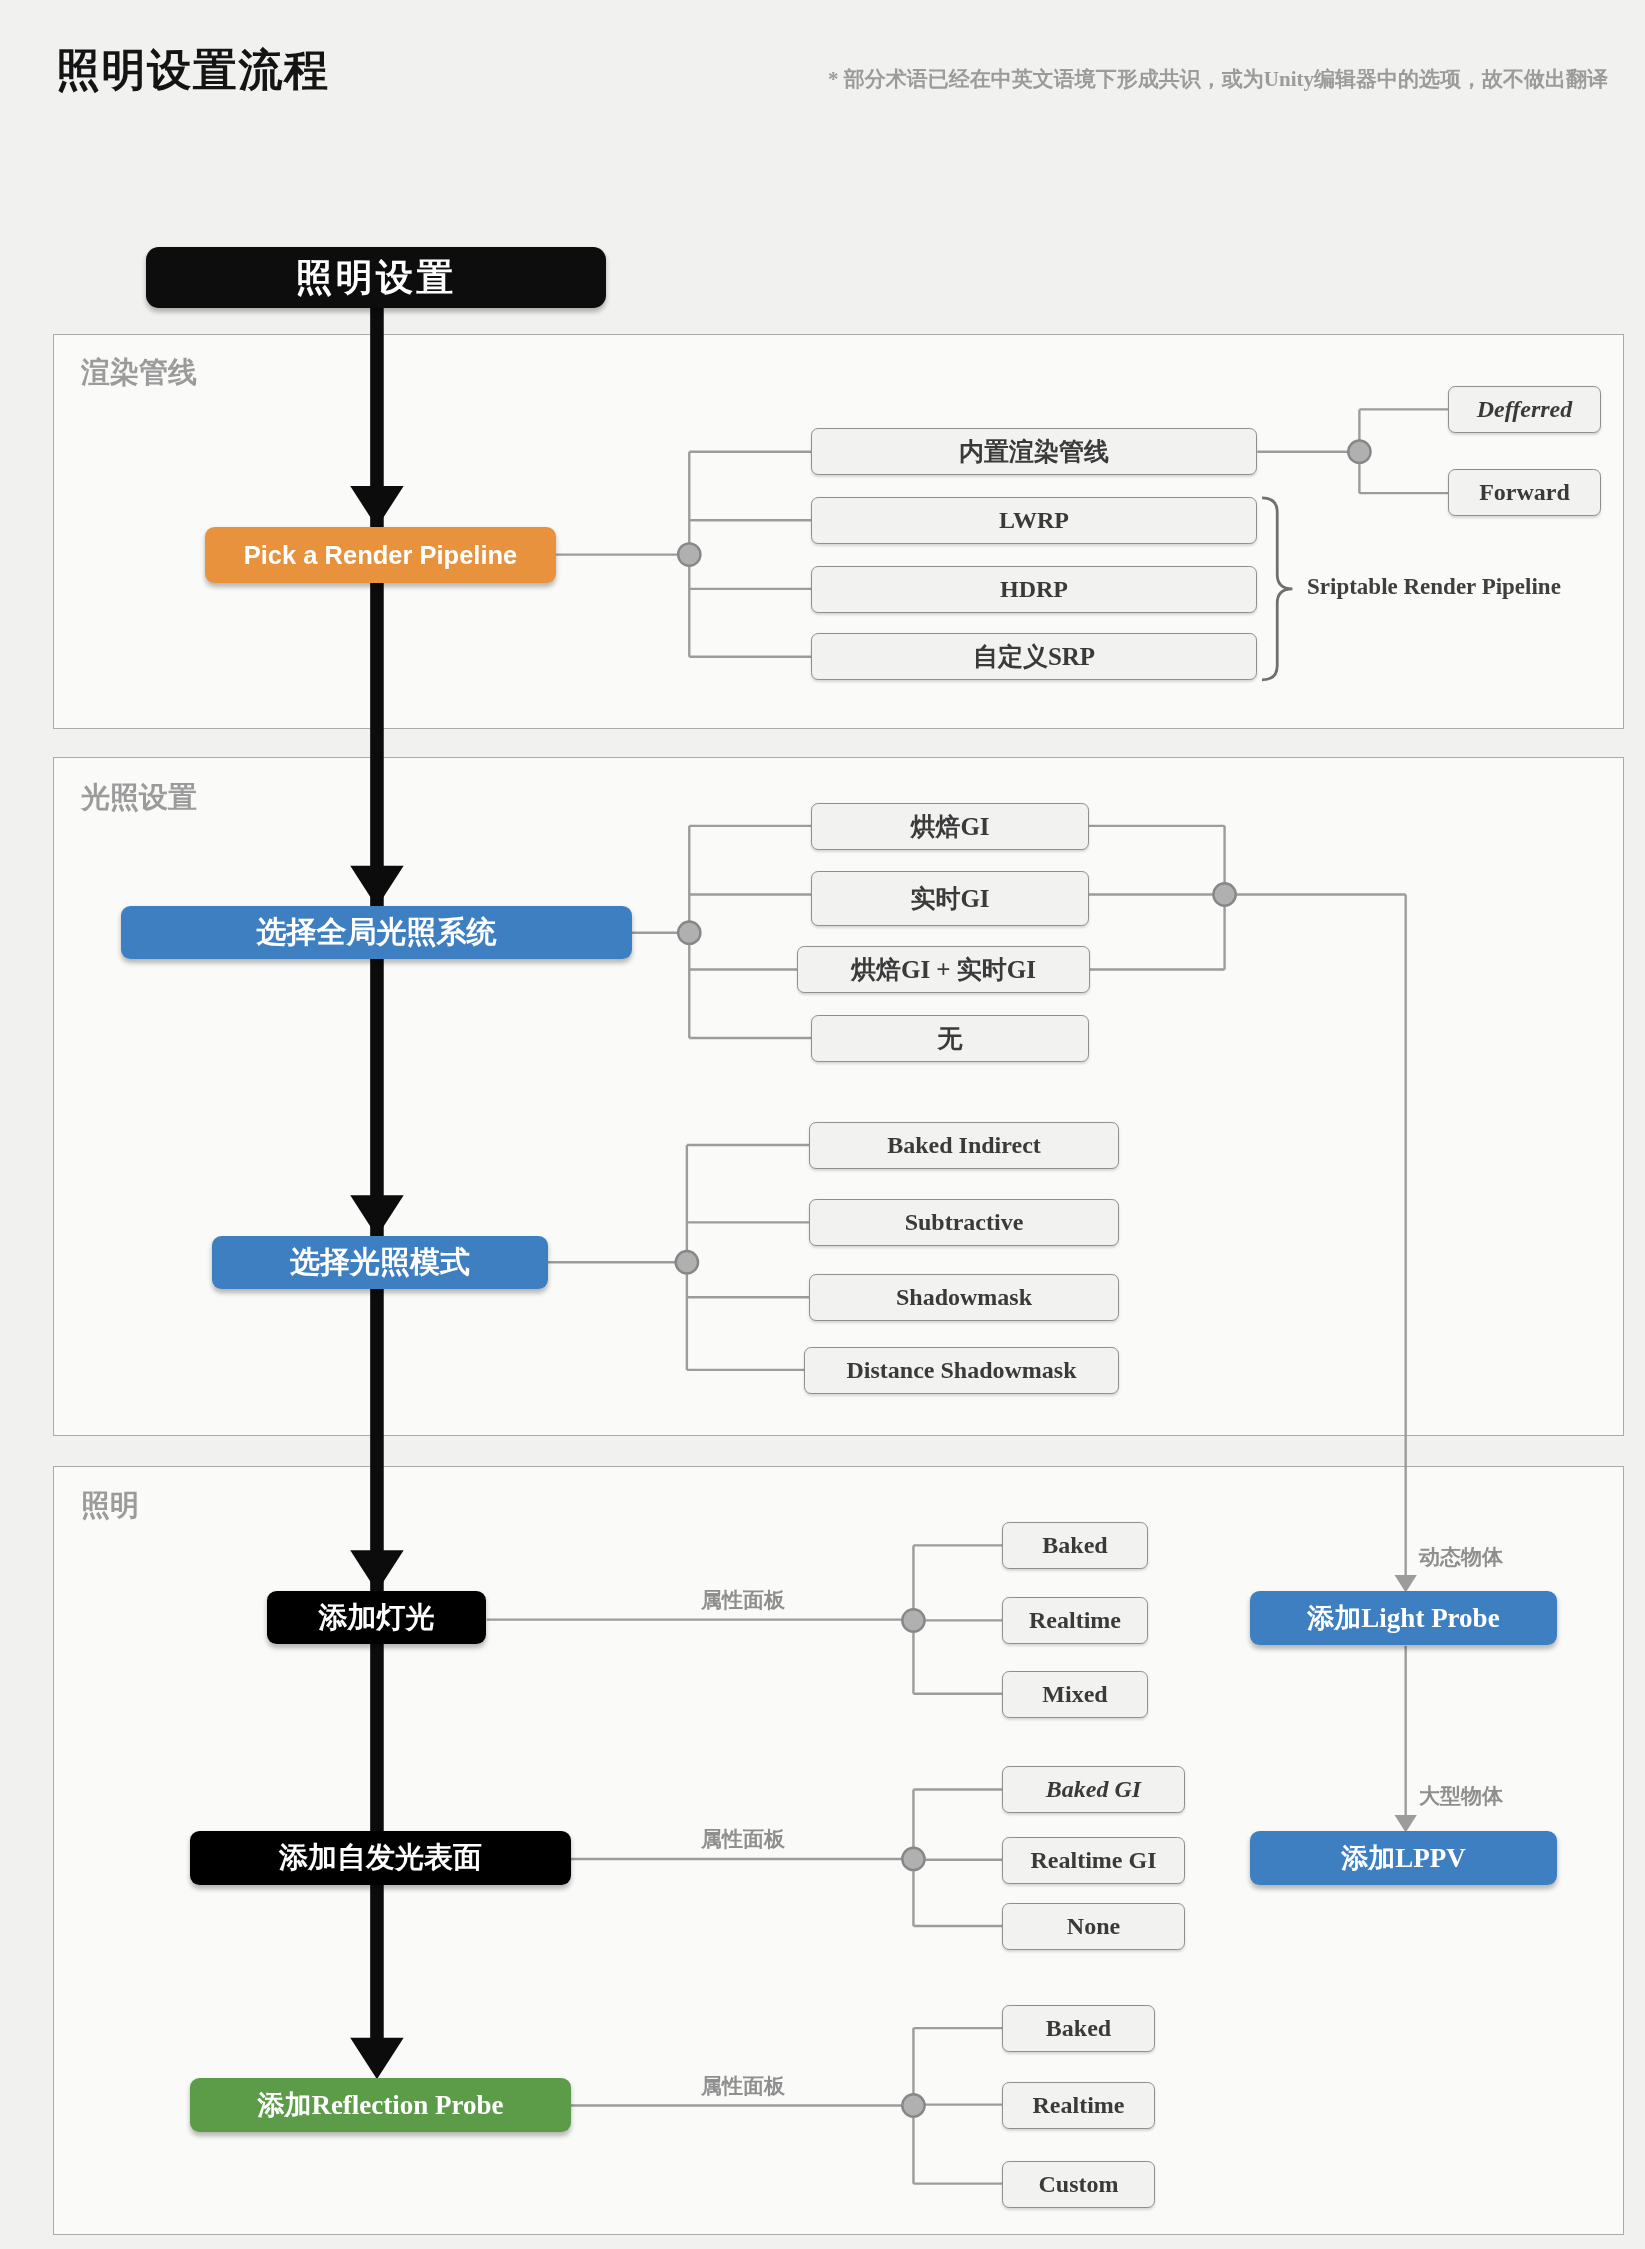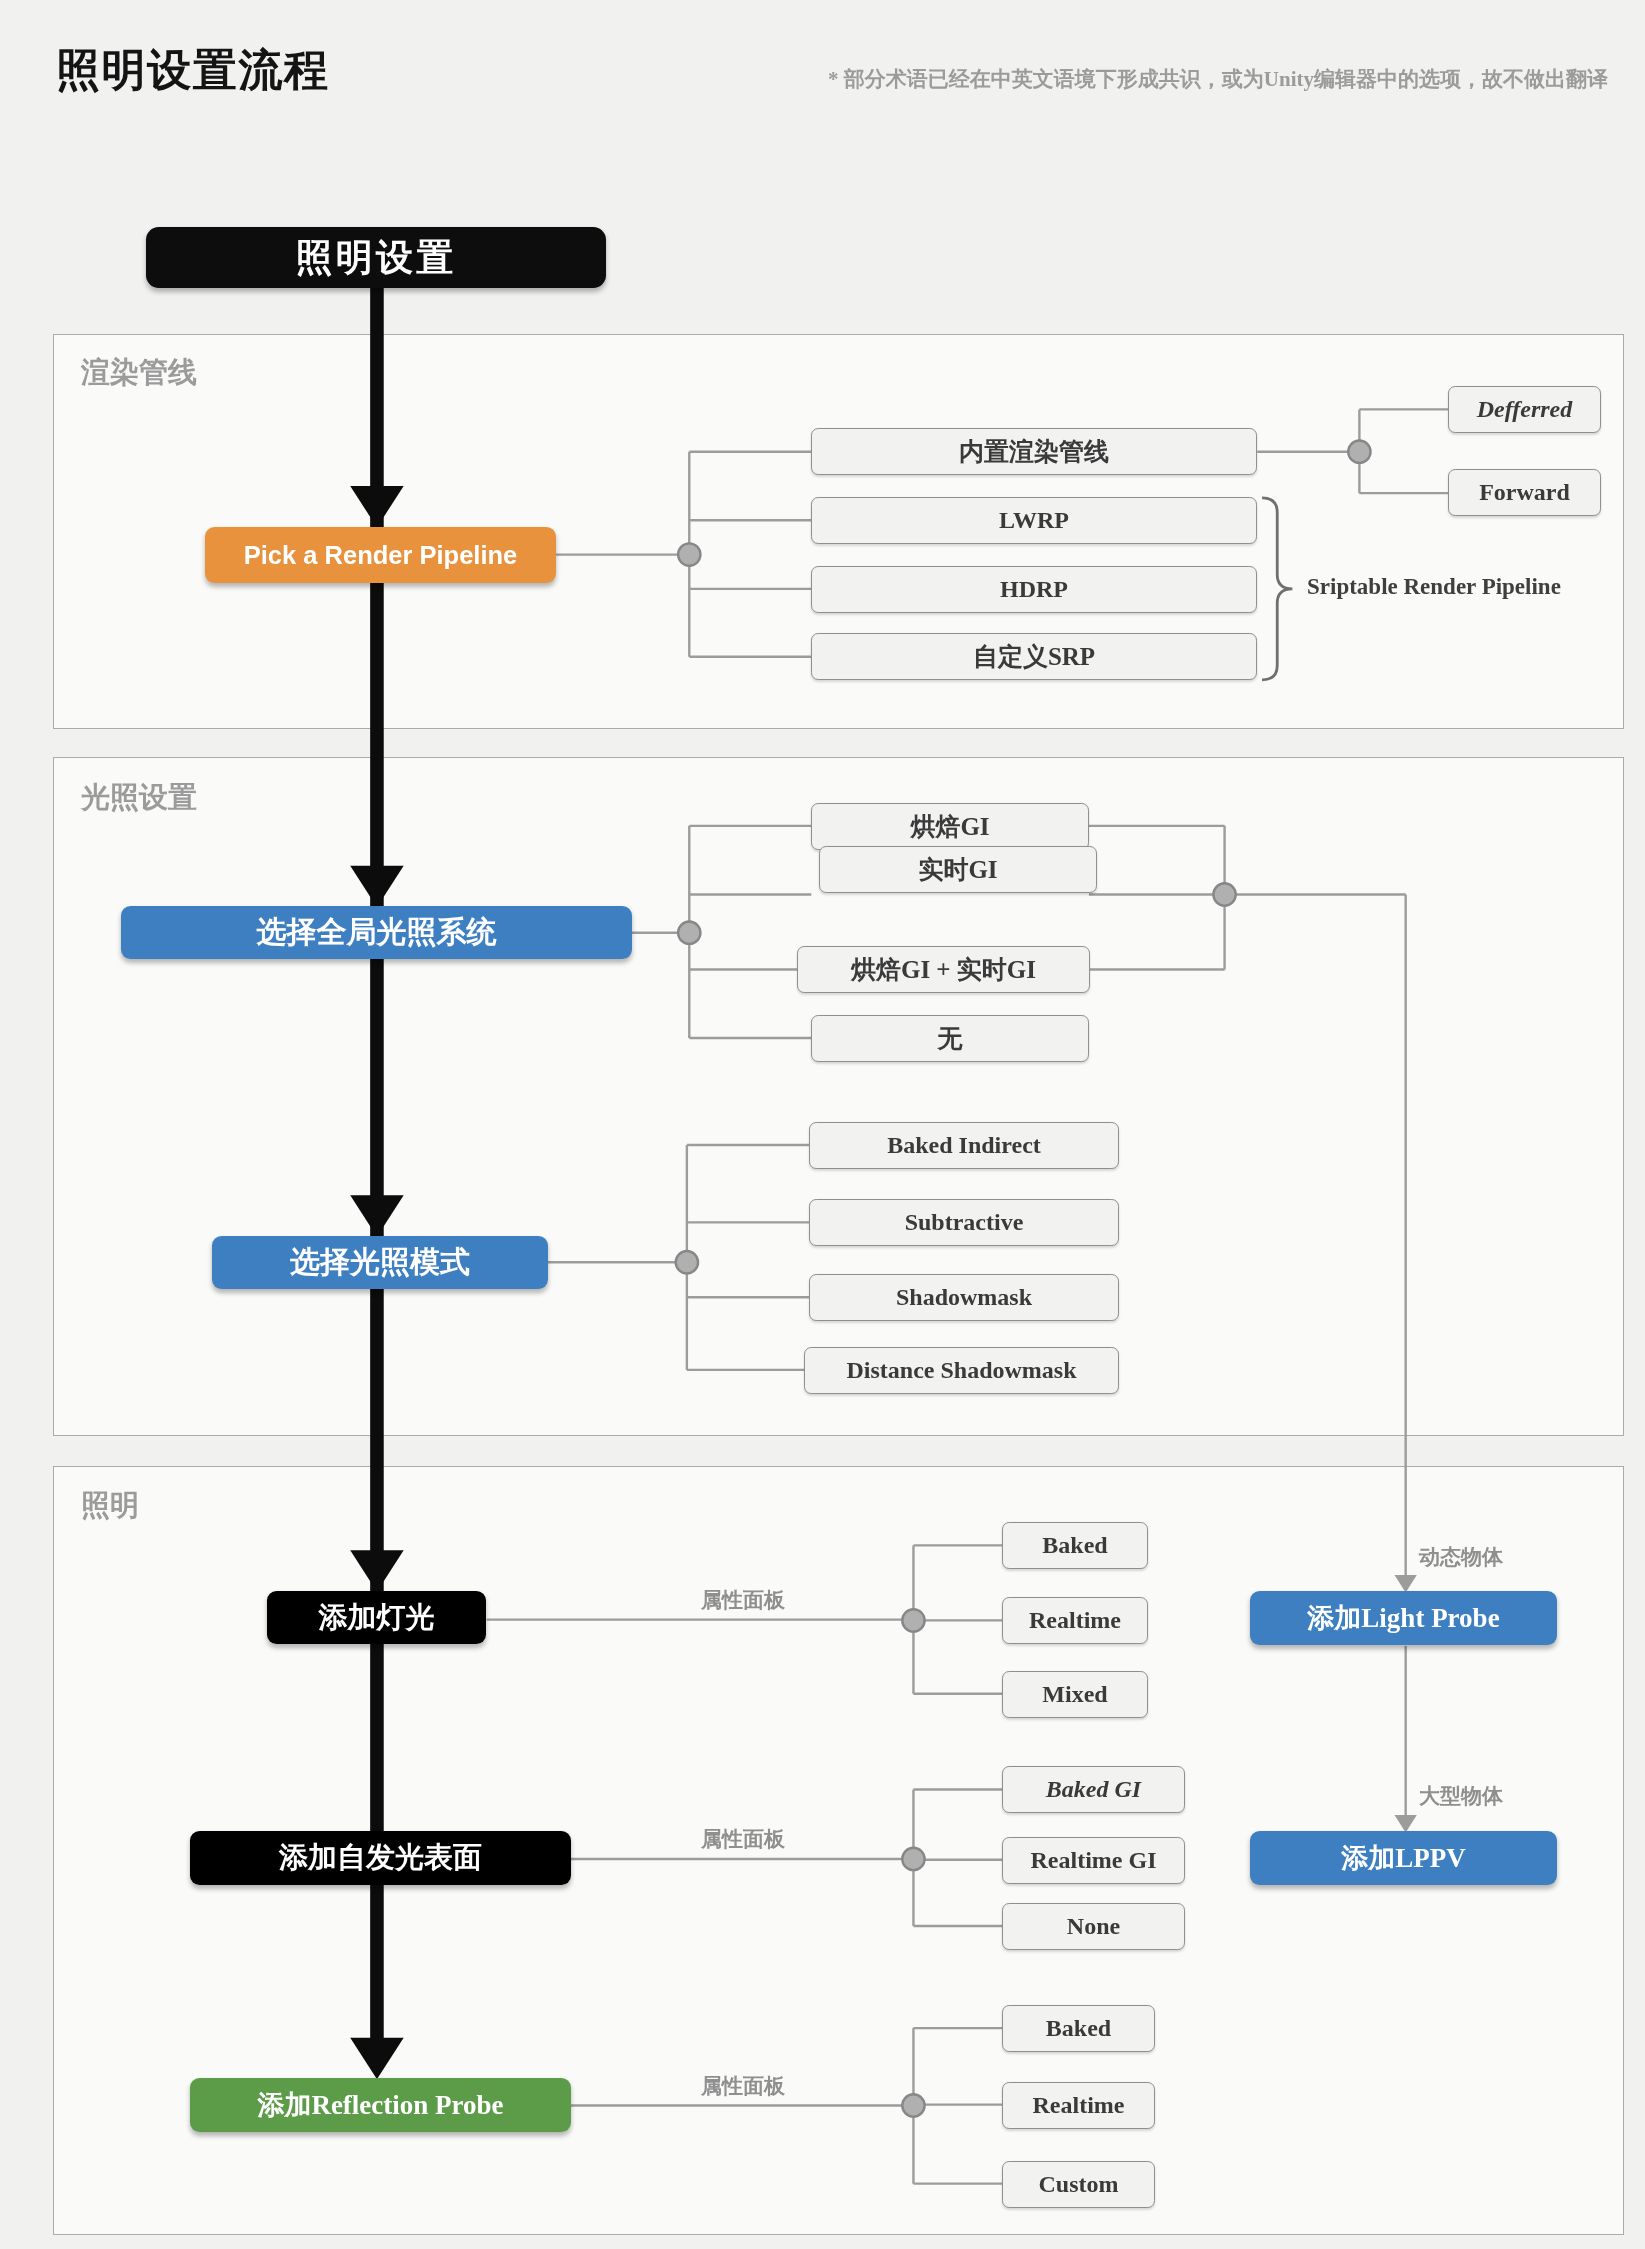--- a/index.html
+++ b/index.html
@@ -26,21 +26,21 @@
   .sec-label{
     position:absolute;font-size:29px;font-weight:bold;color:#9B9B9B;z-index:2;
   }
   .wires{position:absolute;left:0;top:0;z-index:1;}
   .node{
     position:absolute;display:flex;align-items:center;justify-content:center;
     color:#FFFFFF;font-weight:bold;z-index:3;box-sizing:border-box;
     border-radius:9.6px;box-shadow:0 3.2px 4.8px rgba(0,0,0,0.28);
     white-space:nowrap;
   }
-  .start-node{background:#0D0D0D;border-radius:12.8px;font-size:37px;letter-spacing:3.2px;}
+  .start-node{background:#0D0D0D;border-radius:12.8px;font-size:37px;letter-spacing:3.2px;margin-top:20px;}
   .orange{background:#E8923E;font-family:"Liberation Sans","DejaVu Sans",sans-serif;font-size:25.5px;}
   .blue{background:#3E7FC1;font-size:30px;}
   .blue-sm{background:#3E7FC1;font-size:27px;}
   .green{background:#000000;font-size:29px;}
   .green-sm{background:#5C9C49;font-size:27px;}
   .opt{
     position:absolute;display:flex;align-items:center;justify-content:center;
     background:#F2F2F1;border:1.6px solid #8F8F8F;border-radius:7.2px;
     font-size:24px;font-weight:bold;color:#3A3A3A;z-index:3;box-sizing:border-box;
     box-shadow:0 1.6px 2.4px rgba(0,0,0,0.14);white-space:nowrap;
@@ -117,21 +117,21 @@
   <div class="opt" style="left:1448px;top:386px;width:153px;height:47px;font-style:italic;">Defferred</div>
   <div class="opt" style="left:1448px;top:469px;width:153px;height:47px;text-align:center;">Forward</div>
 
   <div class="brace-label" style="left:1307px;top:574px;">Sriptable Render Pipeline</div>
 
   <div class="sec-label" style="left:81px;top:778px;">光照设置</div>
 
   <div class="node blue" style="left:121px;top:906px;width:511px;height:53px;">选择全局光照系统</div>
 
   <div class="opt opt-cn" style="left:811px;top:803px;width:278px;height:47px;">烘焙GI</div>
-  <div class="opt opt-cn" style="left:811px;top:846px;width:278px;height:47px;margin-left:8px;">实时GI</div>
+  <div class="opt opt-cn" style="left:811px;top:871px;width:278px;height:55px;">实时GI</div>
   <div class="opt opt-cn" style="left:797px;top:946px;width:293px;height:47px;">烘焙GI + 实时GI</div>
   <div class="opt opt-cn" style="left:811px;top:1015px;width:278px;height:47px;">无</div>
 
   <div class="node blue" style="left:212px;top:1236px;width:336px;height:53px;">选择光照模式</div>
 
   <div class="opt" style="left:809px;top:1122px;width:310px;height:47px;">Baked Indirect</div>
   <div class="opt" style="left:809px;top:1199px;width:310px;height:47px;">Subtractive</div>
   <div class="opt" style="left:809px;top:1274px;width:310px;height:47px;">Shadowmask</div>
   <div class="opt" style="left:804px;top:1347px;width:315px;height:47px;">Distance Shadowmask</div>
 

